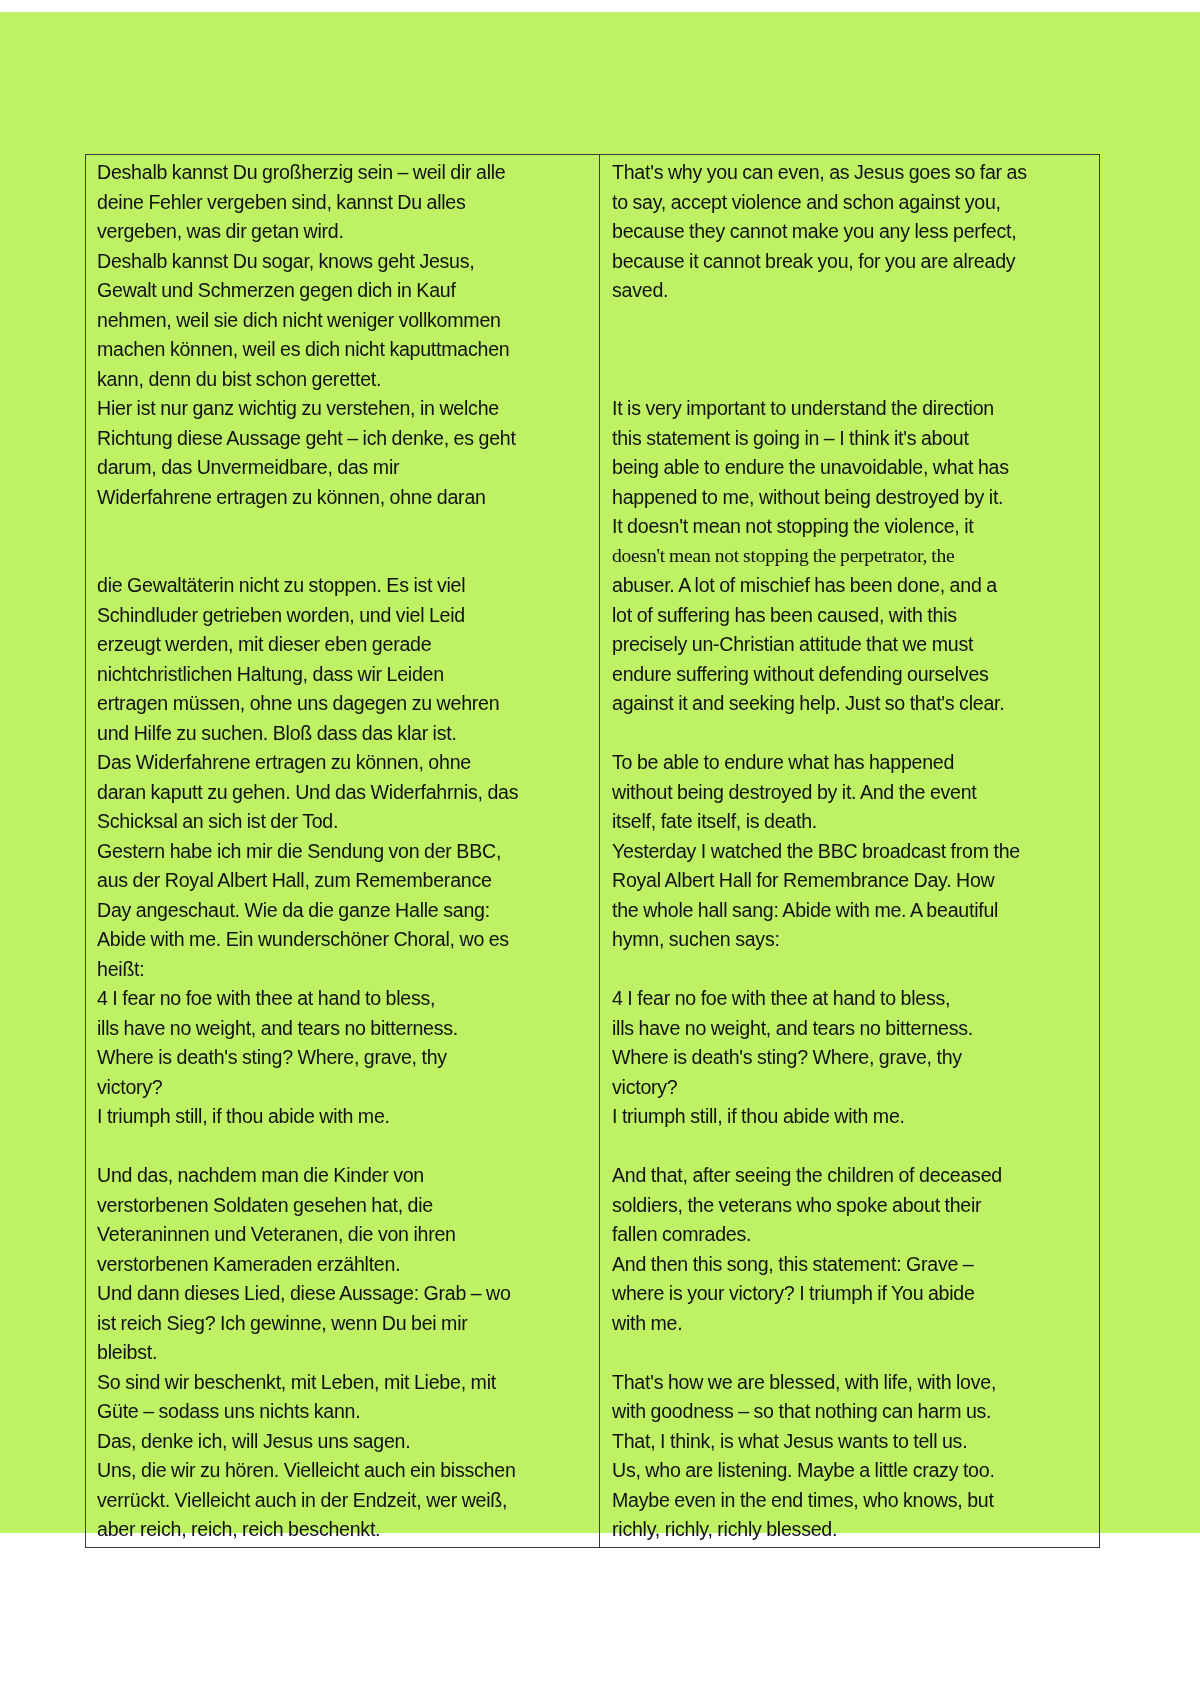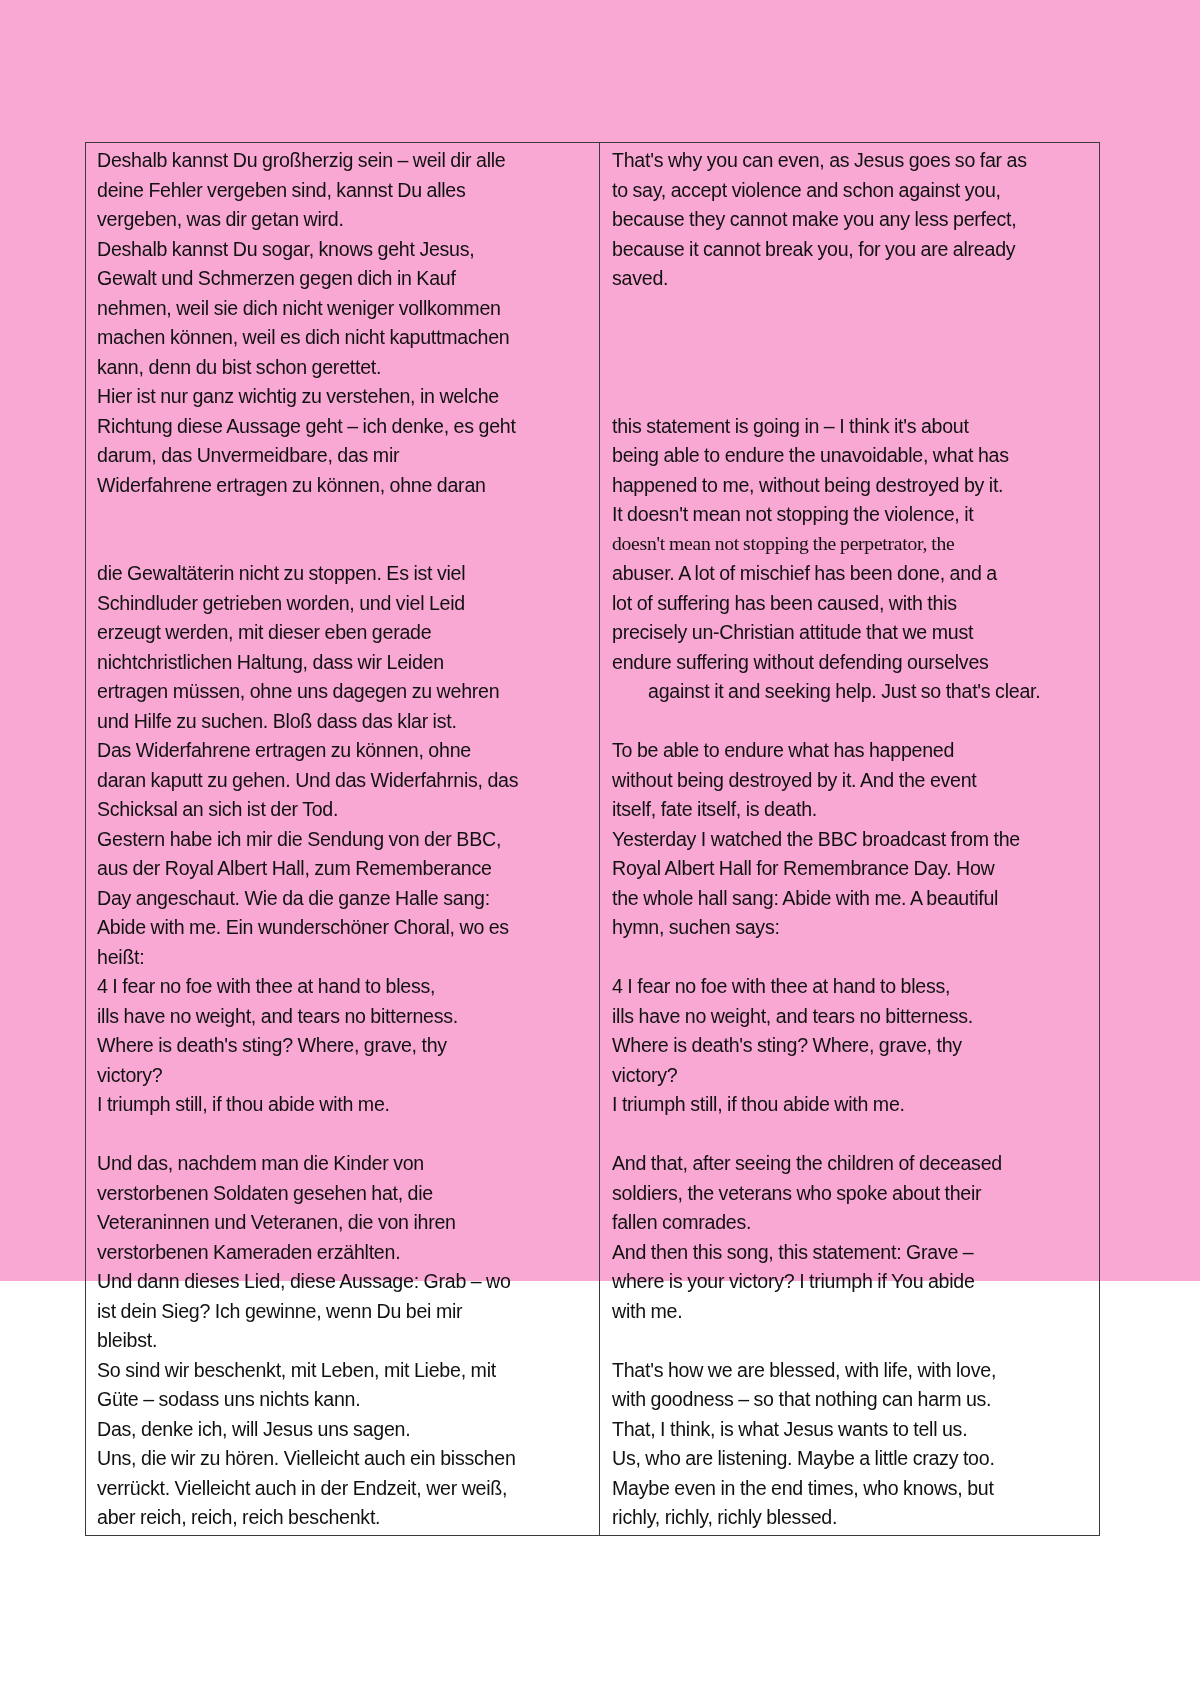--- a/index.html
+++ b/index.html
@@ -10,23 +10,23 @@
     body {
       width: 1200px;
       height: 1697px;
       position: relative;
       overflow: hidden;
       font-family: "Liberation Sans", sans-serif;
       color: #111111;
     }
     .page {
       position: absolute;
-      left: 0; top: 0;
-      width: 1200px; height: 1281px;
-      background: #f9a8d4;
+      left: 0; top: 12px;
+      width: 1200px; height: 1521px;
+      background: #bef264;
     }
     .table {
       position: absolute;
       left: 85px;
       top: 142px;
       width: 1015px;
       height: 1394px;
       border: 1.5px solid #3a3a3a;
       box-sizing: border-box;
     }
@@ -91,49 +91,50 @@
         <div class="line" style="top: 860.5px;">ills have no weight, and tears no bitterness.</div>
         <div class="line" style="top: 890px;">Where is death's sting? Where, grave, thy</div>
         <div class="line" style="top: 919.5px;">victory?</div>
         <div class="line" style="top: 949px;">I triumph still, if thou abide with me.</div>
         <div class="line" style="top: 978.5px;"></div>
         <div class="line" style="top: 1008px;">Und das, nachdem man die Kinder von</div>
         <div class="line" style="top: 1037.5px;">verstorbenen Soldaten gesehen hat, die</div>
         <div class="line" style="top: 1067px;">Veteraninnen und Veteranen, die von ihren</div>
         <div class="line" style="top: 1096.5px;">verstorbenen Kameraden erzählten.</div>
         <div class="line" style="top: 1126px;">Und dann dieses Lied, diese Aussage: Grab – wo</div>
-        <div class="line" style="top: 1155.5px;">ist dein Sieg? Ich gewinne, wenn Du bei mir</div>
+        <div class="line" style="top: 1155.5px;">ist reich Sieg? Ich gewinne, wenn Du bei mir</div>
         <div class="line" style="top: 1185px;">bleibst.</div>
         <div class="line" style="top: 1214.5px;">So sind wir beschenkt, mit Leben, mit Liebe, mit</div>
         <div class="line" style="top: 1244px;">Güte – sodass uns nichts kann.</div>
         <div class="line" style="top: 1273.5px;">Das, denke ich, will Jesus uns sagen.</div>
         <div class="line" style="top: 1303px;">Uns, die wir zu hören. Vielleicht auch ein bisschen</div>
         <div class="line" style="top: 1332.5px;">verrückt. Vielleicht auch in der Endzeit, wer weiß,</div>
         <div class="line" style="top: 1362px;">aber reich, reich, reich beschenkt.</div>
       </div>
     <div class="divider"></div>
     <div class="cell right" id="right-cell">
         <div class="line" style="top: 5px;">That's why you can even, as Jesus goes so far as</div>
         <div class="line" style="top: 34.5px;">to say, accept violence and schon against you,</div>
         <div class="line" style="top: 64px;">because they cannot make you any less perfect,</div>
         <div class="line" style="top: 93.5px;">because it cannot break you, for you are already</div>
         <div class="line" style="top: 123px;">saved.</div>
         <div class="line" style="top: 152.5px;"></div>
         <div class="line" style="top: 182px;"></div>
         <div class="line" style="top: 211.5px;"></div>
+        <div class="line" style="top: 241px;">It is very important to understand the direction</div>
         <div class="line" style="top: 270.5px;">this statement is going in – I think it's about</div>
         <div class="line" style="top: 300px;">being able to endure the unavoidable, what has</div>
         <div class="line" style="top: 329.5px;">happened to me, without being destroyed by it.</div>
         <div class="line" style="top: 359px;">It doesn't mean not stopping the violence, it</div>
         <div class="line" style="top: 388.5px; font-family: Liberation Serif, serif;">doesn't mean not stopping the perpetrator, the</div>
         <div class="line" style="top: 418px;">abuser. A lot of mischief has been done, and a</div>
         <div class="line" style="top: 447.5px;">lot of suffering has been caused, with this</div>
         <div class="line" style="top: 477px;">precisely un-Christian attitude that we must</div>
         <div class="line" style="top: 506.5px;">endure suffering without defending ourselves</div>
-        <div class="line" style="top: 536px; margin-left: 36px;">against it and seeking help. Just so that's clear.</div>
+        <div class="line" style="top: 536px;">against it and seeking help. Just so that's clear.</div>
         <div class="line" style="top: 565.5px;"></div>
         <div class="line" style="top: 595px;">To be able to endure what has happened</div>
         <div class="line" style="top: 624.5px;">without being destroyed by it. And the event</div>
         <div class="line" style="top: 654px;">itself, fate itself, is death.</div>
         <div class="line" style="top: 683.5px;">Yesterday I watched the BBC broadcast from the</div>
         <div class="line" style="top: 713px;">Royal Albert Hall for Remembrance Day. How</div>
         <div class="line" style="top: 742.5px;">the whole hall sang: Abide with me. A beautiful</div>
         <div class="line" style="top: 772px;">hymn, suchen says:</div>
         <div class="line" style="top: 801.5px;"></div>
         <div class="line" style="top: 831px;">4 I fear no foe with thee at hand to bless,</div>

